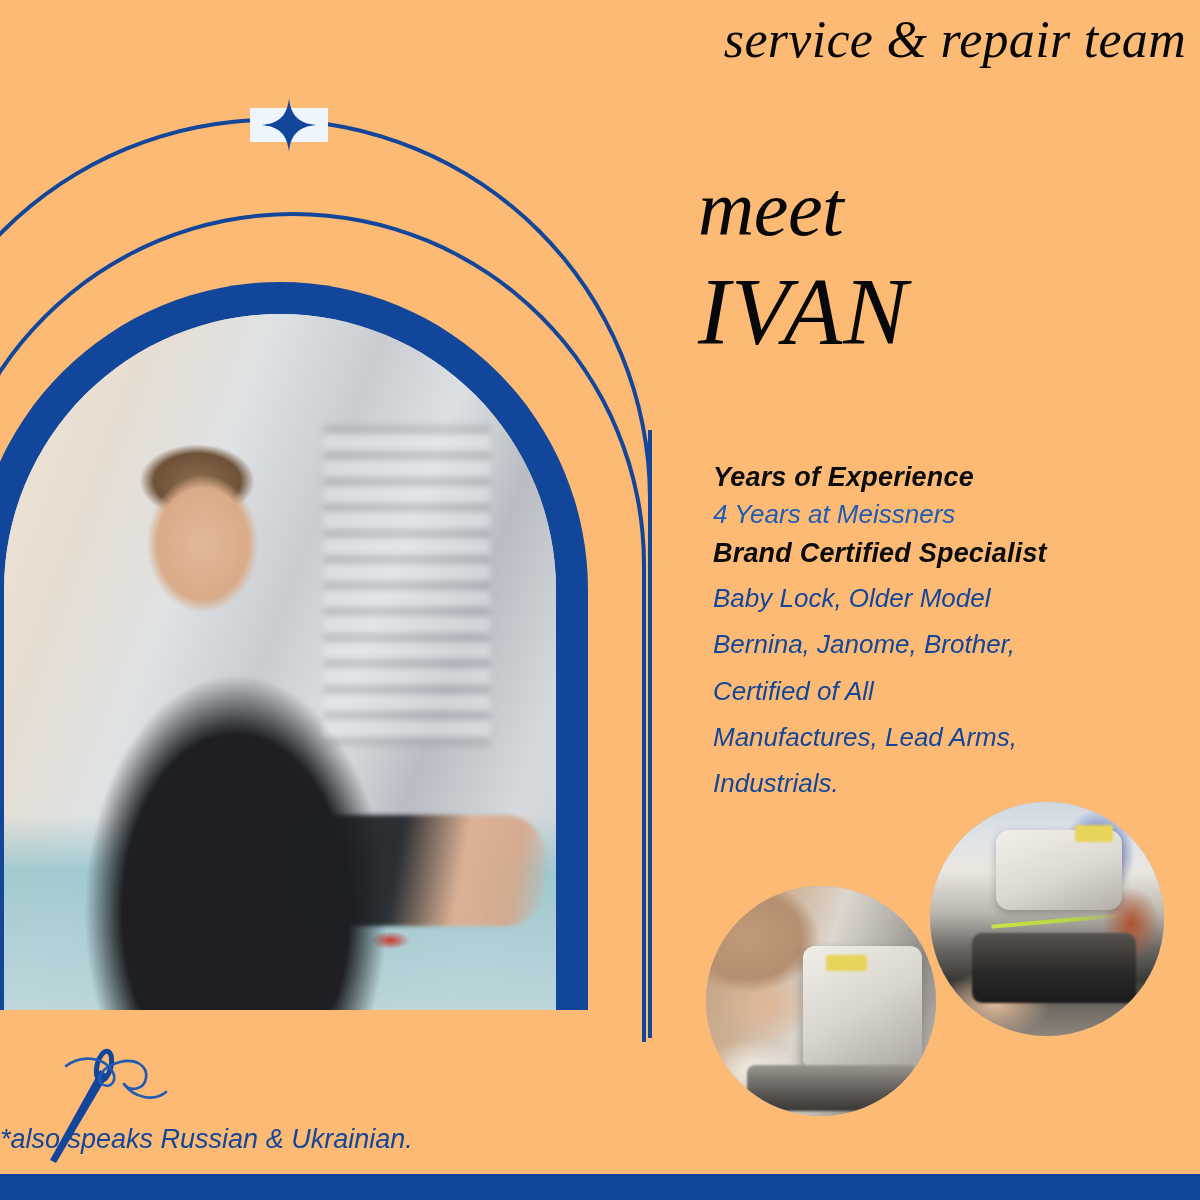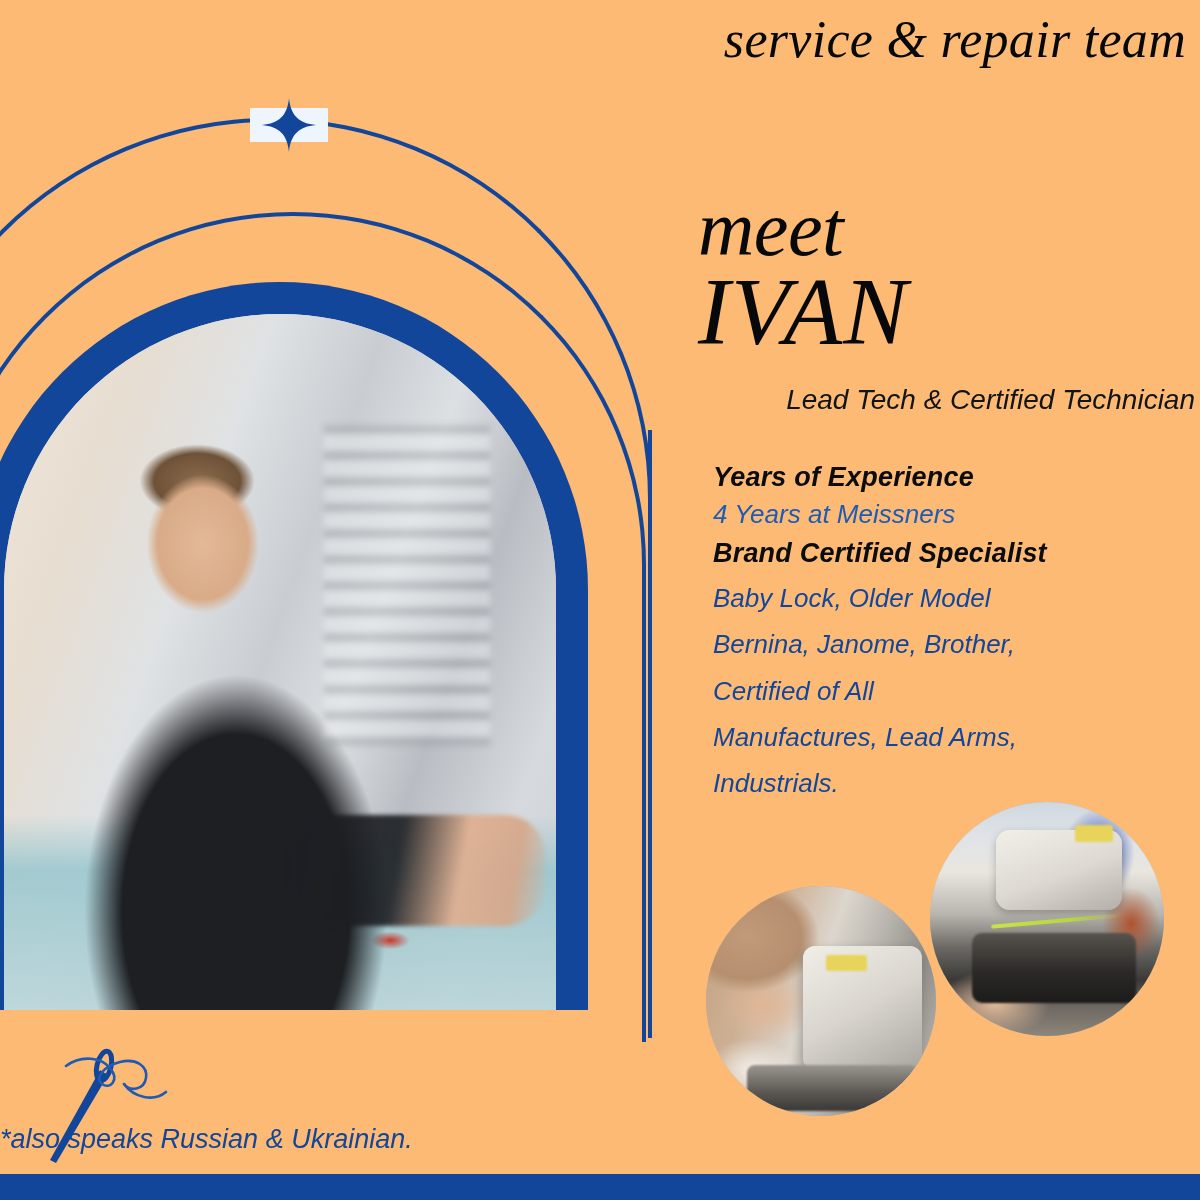--- a/index.html
+++ b/index.html
@@ -170,21 +170,21 @@
     position: absolute;
     left: 660px;
     top: 0;
     width: 540px;
     height: 1200px;
   }
 
   .meet-line {
     position: absolute;
     left: 38px;
-    top: 192px;
+    top: 172px;
     font-family: "Liberation Serif", "DejaVu Serif", serif;
     font-size: 78px;
     line-height: 0.95;
     color: #07080a;
     letter-spacing: -0.5px;
   }
   .name-line {
     position: absolute;
     left: 38px;
     top: 258px;
@@ -396,21 +396,20 @@
   </div>
 
   <div class="divider-line"></div>
 
   <div class="right-col">
 
     <div class="meet-line">meet</div>
 
     <div class="name-line">IVAN</div>
 
-    <div class="role-line">Lead Tech &amp; Certified Technician</div>
 
     <div class="details">
       <p class="detail-heading">Years of Experience</p>
       <p class="detail-value">4 Years at Meissners</p>
       <p class="detail-heading">Brand Certified Specialist</p>
       <div class="brand-list">
         <div>Baby Lock, Older Model</div>
         <div>Bernina, Janome, Brother,</div>
         <div>Certified of All</div>
         <div>Manufactures, Lead Arms,</div>

